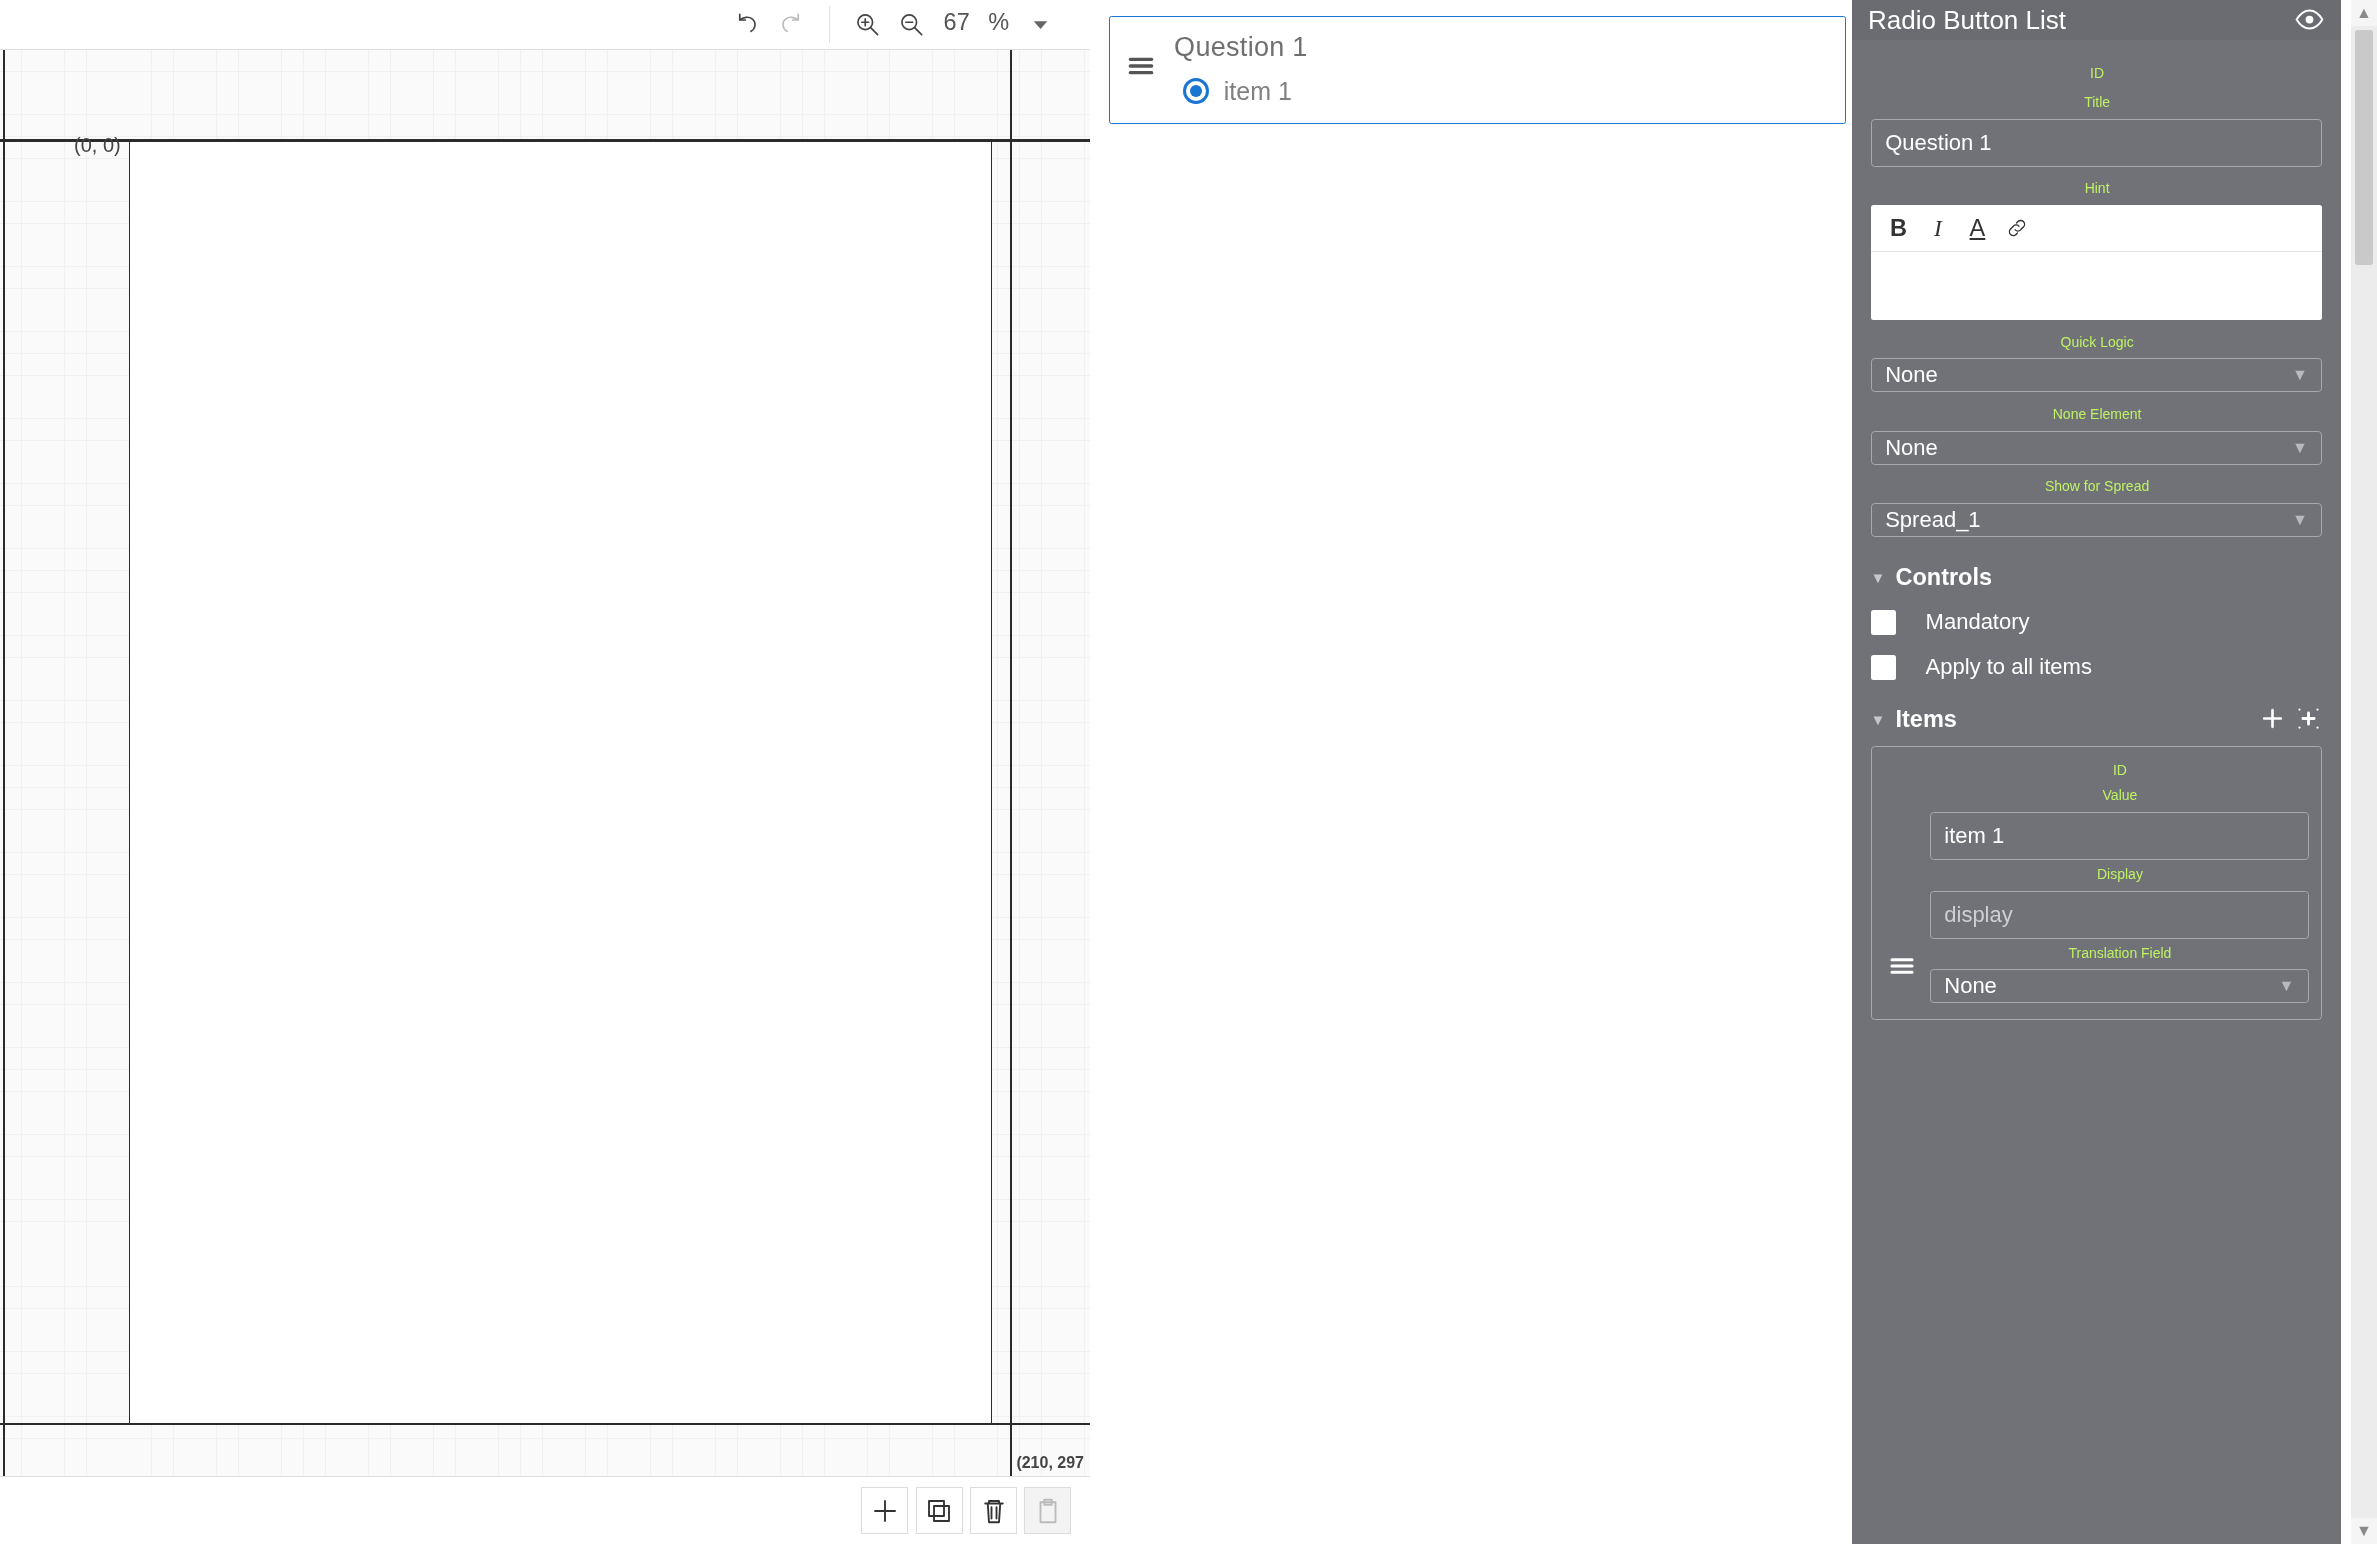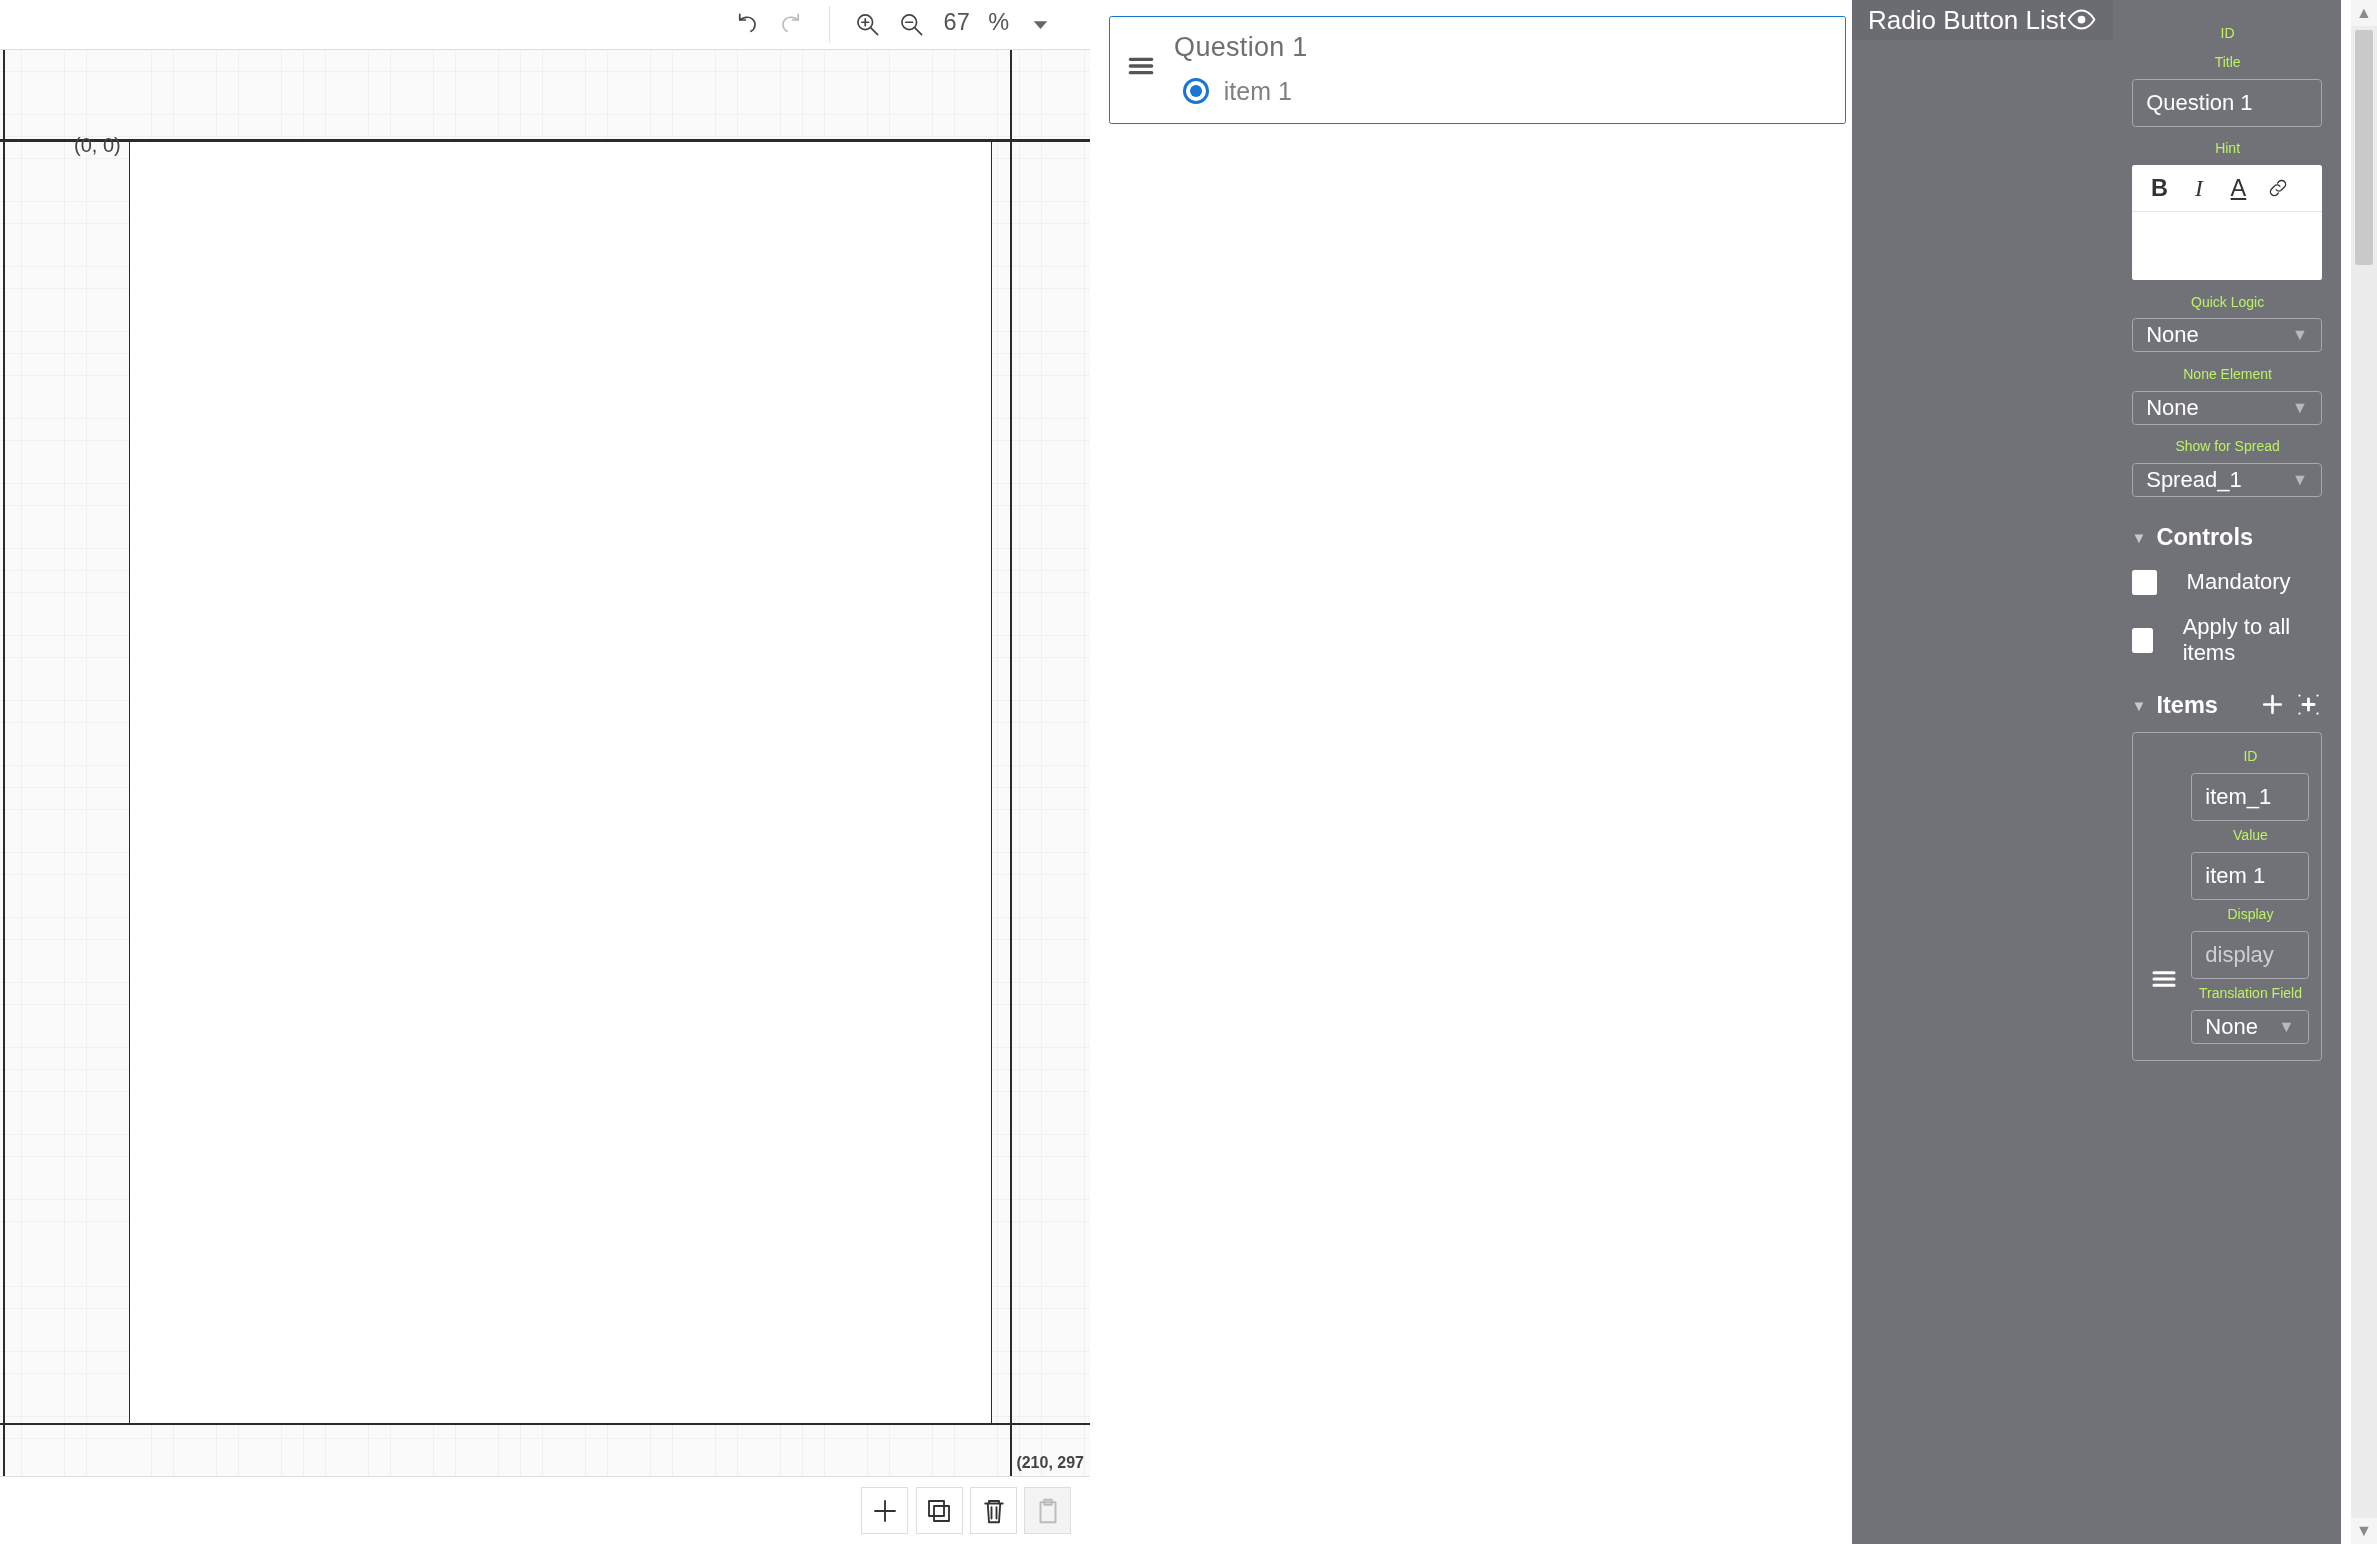--- a/index.html
+++ b/index.html
@@ -44,21 +44,21 @@
 .qcard { border:1.9px solid #1976d2; border-radius:2.5px; display:flex; align-items:flex-start; background:#fff; }
 .qcard-handle { width:62px; display:flex; align-items:center; justify-content:center; color:#555; padding-top:33px; }
 .qcard-body { flex:1; padding:15px 17.3px 17.3px 2.5px; }
 .qcard-title { font-size:27px; color:#707070; letter-spacing:0.3px; margin-bottom:13.6px; }
 .radio-row { display:flex; align-items:center; gap:15px; padding-left:8.7px; }
 .radio-outer { width:26px; height:26px; border-radius:50%; border:3.1px solid #1976d2; display:flex; align-items:center; justify-content:center; }
 .radio-inner { width:12.4px; height:12.4px; border-radius:50%; background:#1976d2; }
 .radio-label { font-size:25px; color:#808080; }
 
 
-.props-panel { width:489px; height:100%; background:#707278; color:#fff; position:relative; display:flex; flex-direction:row; }
+.props-panel { width:489px; height:100%; background:#707278; color:#fff; position:relative; display:flex; flex-direction:column; }
 .props-header { display:flex; align-items:center; justify-content:space-between; padding:7.4px 16px 7.4px 16px; height:40px; background:#6a6c72; }
 .props-title { font-size:26px; font-weight:400; }
 .eye { color:#fff; }
 
 .props-body { flex:1; overflow:hidden; padding:11px 18.6px 18.6px 18.6px; }
 .fld-label { font-size:14px; margin:13.6px 0 8.7px 1.2px; color:#bef264;text-align:center; }
 .fld-input { width:100%; height:48px; border:1.2px solid #a8a9ad; border-radius:3.7px; background:transparent; padding:0 13.6px; font-size:22px; color:#fff; }
 .fld-input::placeholder { color:#cfcfd3; }
 .fld-select { width:100%; height:34px; border:1.2px solid #a8a9ad; border-radius:3.7px; background:transparent; padding:0 13.6px; font-size:22px; color:#fff; display:flex; align-items:center; justify-content:space-between; }
 .sel-caret { color:#b8b9bd; font-size:16px; }
@@ -276,21 +276,20 @@
       </div>
 
       <div class="item-card">
         <div class="item-handle">
           <svg width="30" height="30" viewBox="0 0 48 48">
               <path d="M8 14h32 M8 24h32 M8 34h32" stroke-width="5"></path>
             </svg>
         </div>
         <div class="item-fields">
           <div class="fld-label">ID</div>
-          <input class="fld-input" value="item_1" style="">
 
           <div class="fld-label">Value</div>
           <input class="fld-input" value="item 1" style="">
 
           <div class="fld-label">Display</div>
           <input class="fld-input display-input" placeholder="display" style="">
 
           <div class="fld-label">Translation Field</div>
           <div class="fld-select">
             <span>None</span>

